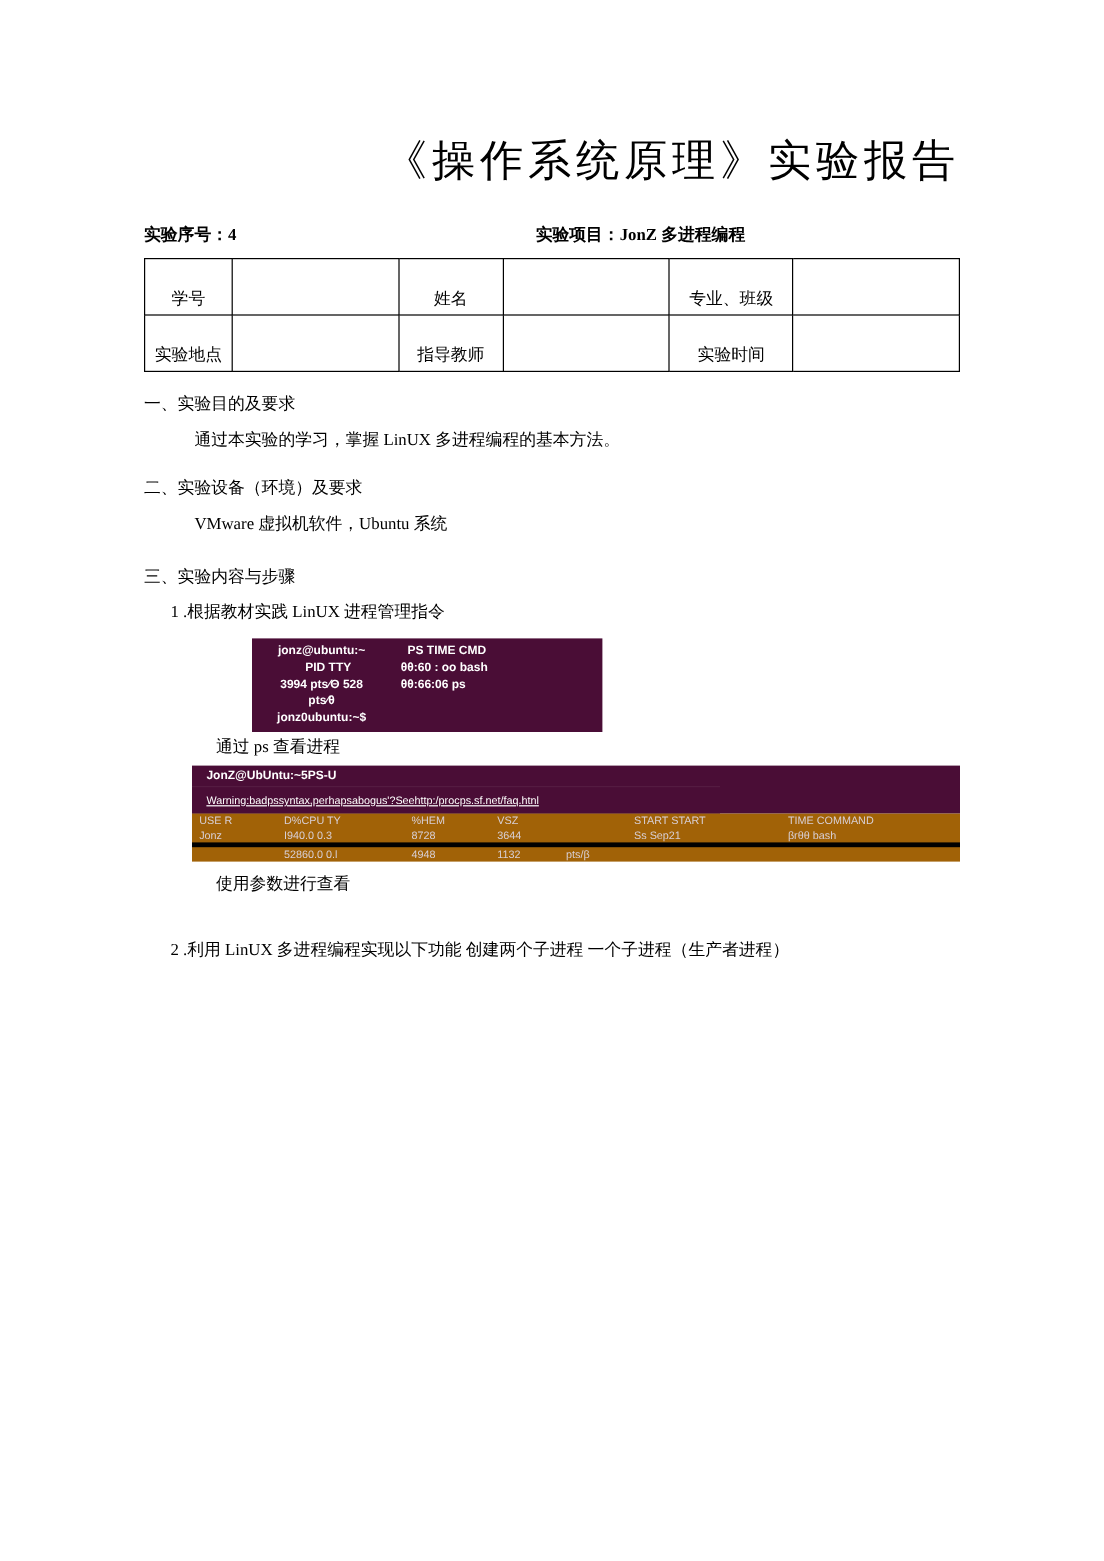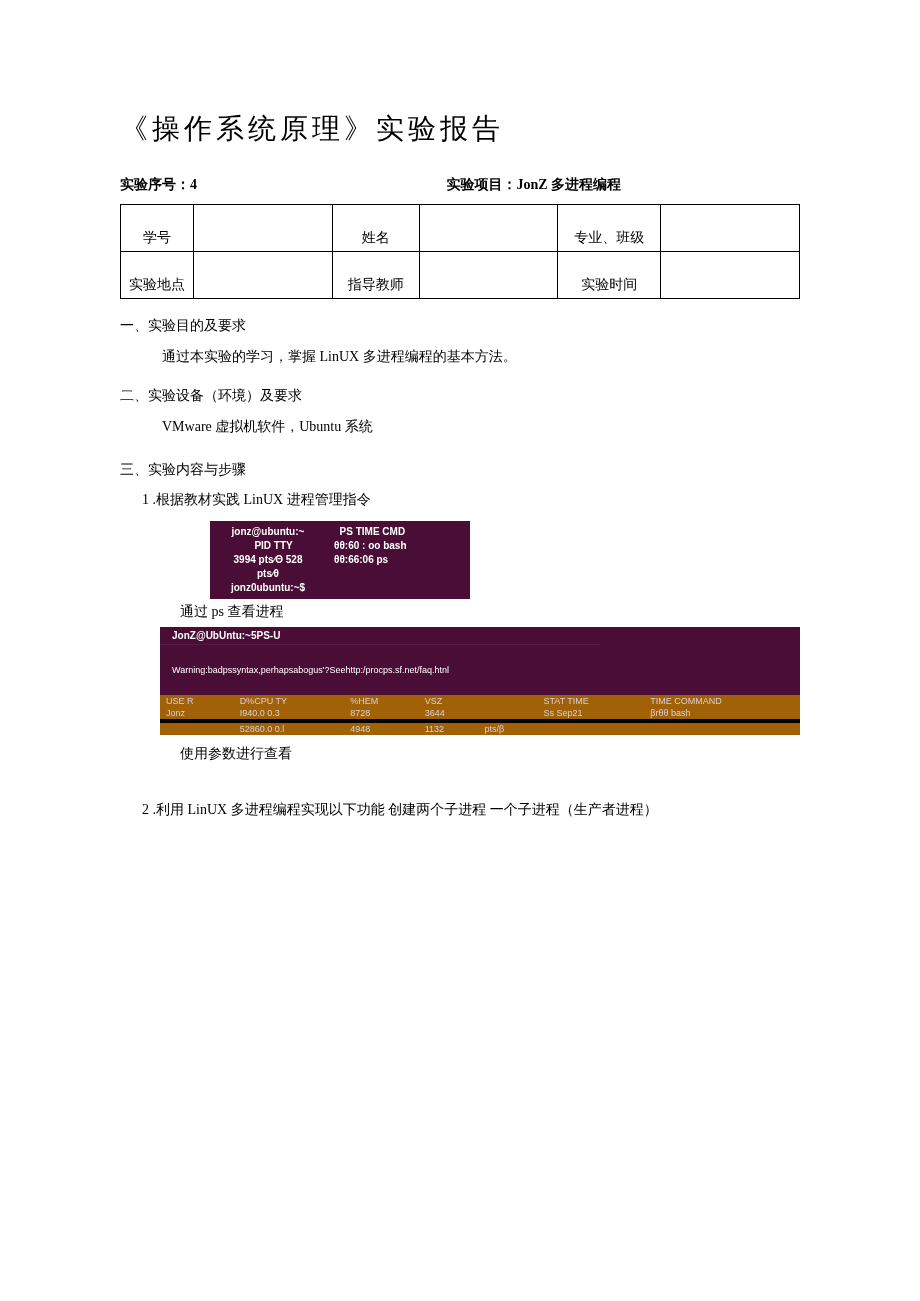--- a/index.html
+++ b/index.html
@@ -9,22 +9,22 @@
     font-family: "SimSun", "宋体", serif;
     color: #000;
     width: 920px;
   }
   .page {
     width: 920px;
     padding: 110px 120px 350px 120px;
     box-sizing: border-box;
   }
   .title {
-    text-align: left;
-    font-size: 28px;
+    text-align: right;
+    font-size: 36px;
     letter-spacing: 4px;
     margin-bottom: 28px;
   }
   .meta-row {
     display: flex;
     font-size: 14px;
     margin-bottom: 10px;
     font-weight: bold;
   }
   .meta-left { flex: 0 0 48%; }
@@ -59,21 +59,21 @@
     margin: 0 0 10px 22px;
     line-height: 1.6;
   }
   .snippet1 {
     margin: 2px 0 4px 90px;
     background: #4a0d36;
     color: #fff;
     font-family: Arial, sans-serif;
     font-size: 10px;
     display: flex;
-    width: 260px;
+    width: 292px;
   }
   .snippet1 .col { padding: 4px 8px; line-height: 1.4; white-space: pre; }
   .snippet1 .col.left { text-align: center; font-weight: bold; flex: 0 0 100px; }
   .snippet1 .col.right { font-weight: bold; flex: 1; }
   .small-caption {
     font-size: 14px;
     margin: 4px 0 6px 60px;
   }
   .snippet2 {
     margin: 0 0 6px 40px;
@@ -82,21 +82,22 @@
     color: #fff;
   }
   .snippet2 .bar {
     background: #4a0d36;
     padding: 3px 12px;
     font-weight: bold;
     font-size: 10px;
   }
   .snippet2 .warn {
     background: #4a0d36;
-    padding: 20px 12px;
+    padding: 6px 12px;
+    text-decoration: underline;
     border-top: 1px solid rgba(255,255,255,0.06);
     font-size: 9px;
     width: 65%;
   }
   .snippet2 .warn-wrap { background: #4a0d36; }
   .snippet2 table {
     width: 100%;
     background: #a16207;
     border-collapse: collapse;
     font-size: 9px;
@@ -175,21 +176,21 @@
         <div class="warn">Warning:badpssyntax,perhapsabogus'?Seehttp:/procps.sf.net/faq.htnl</div>
       </div>
     <table>
       <tbody>
           <tr>
         <td>USE R</td>
         <td>D%CPU TY</td>
         <td>%HEM</td>
         <td>VSZ</td>
         <td></td>
-        <td>STAT TIME</td>
+        <td>START START</td>
         <td>TIME COMMAND</td>
       </tr>
       <tr>
         <td>Jonz</td>
         <td>I940.0  0.3</td>
         <td>8728</td>
         <td>3644</td>
         <td></td>
         <td>Ss Sep21</td>
         <td>βrθθ bash</td>

